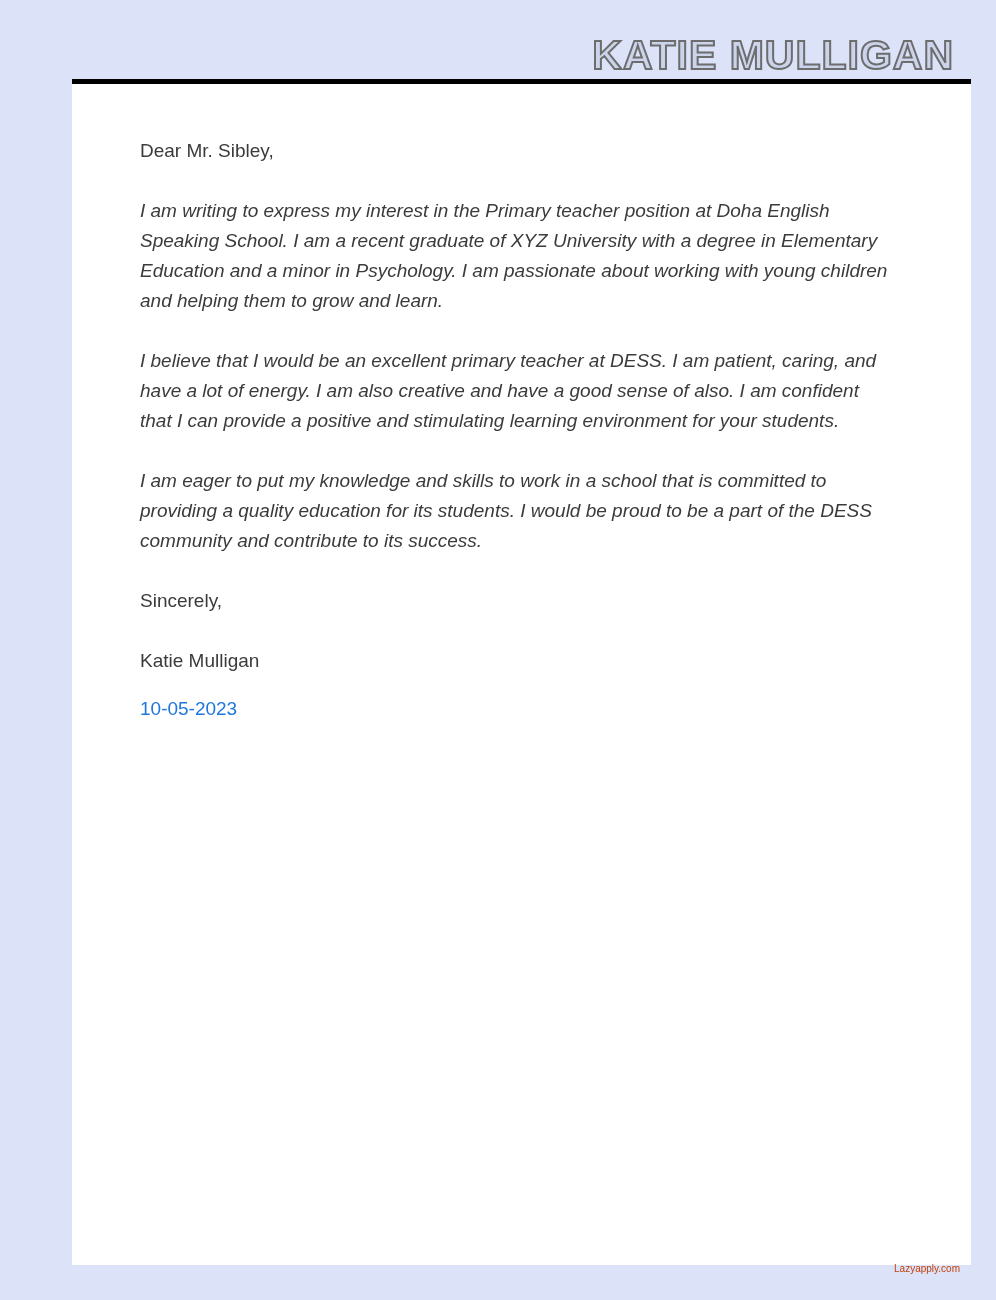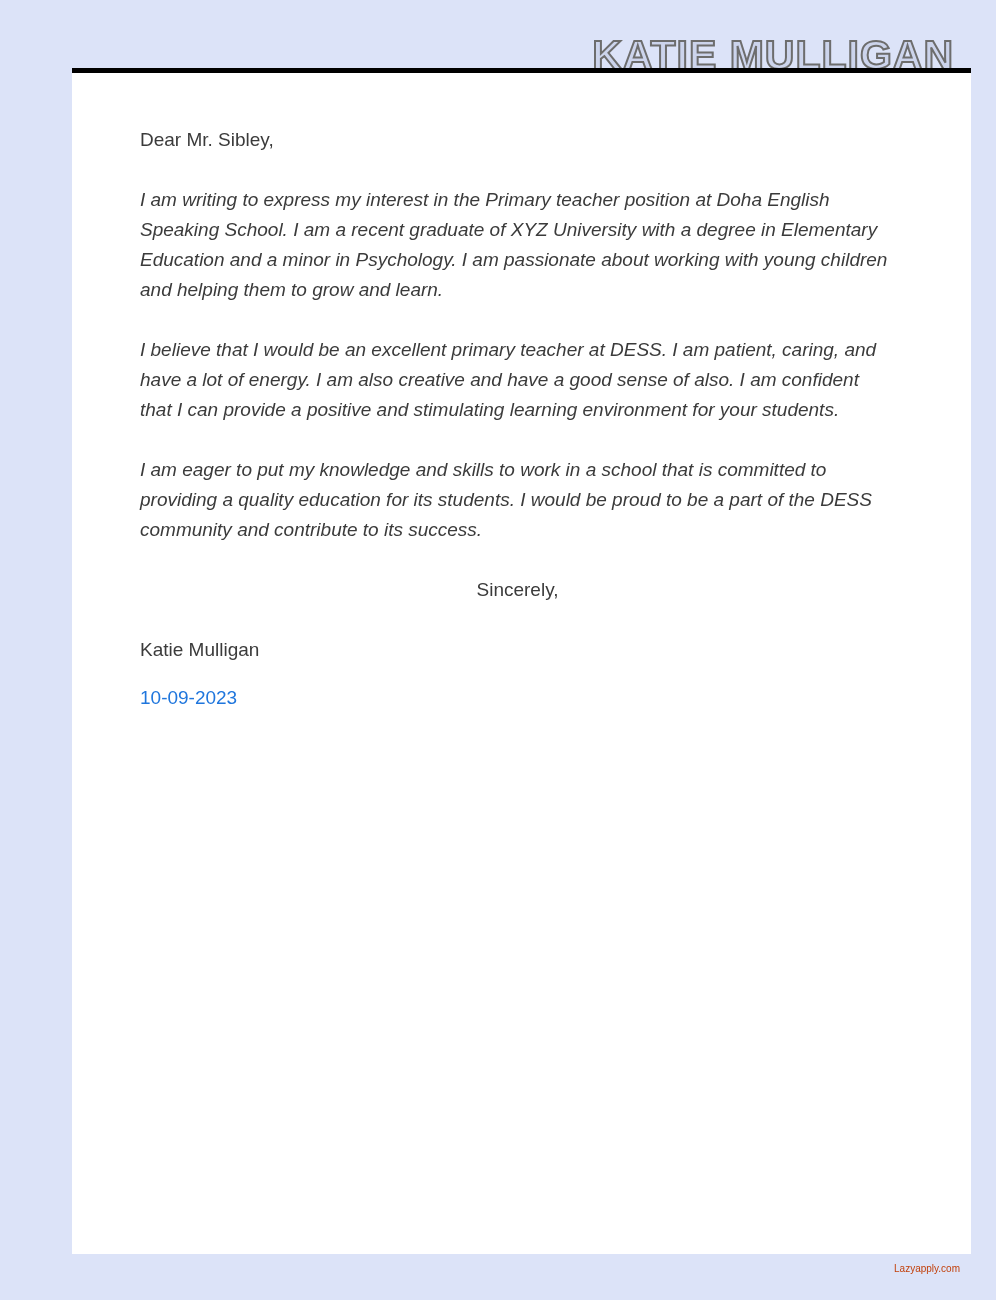--- a/index.html
+++ b/index.html
@@ -28,21 +28,21 @@
     -webkit-text-stroke: 2px #6d6d6d;
     text-stroke: 2px #6d6d6d;
     font-family: "Liberation Sans", sans-serif;
     white-space: nowrap;
   }
 
   
   .sheet {
     position: absolute;
     left: 48px;
-    top: 44px;
+    top: 55px;
     width: 899px;
     height: 1186px;
     background: #ffffff;
     border-top: 5px solid #000000;
   }
 
   .sheet-inner {
     padding: 36px 60px 0 52px;
   }
 
@@ -56,21 +56,20 @@
     margin-bottom: 30px;
   }
 
   .para {
     margin-bottom: 30px;
     font-style: italic;
   }
 
   .closing {
     margin-bottom: 30px;
-    text-align: center;
   }
 
   .signature {
     margin-bottom: 10px;
   }
 
   .date-link {
     font-size: 19px;
     line-height: 30px;
     color: #1f76dd;
@@ -101,18 +100,18 @@
 
     <p class="letter-text para">I believe that I would be an excellent primary teacher at DESS. I am patient, caring, and have a lot of energy. I am also creative and have a good sense of also. I am confident that I can provide a positive and stimulating learning environment for your students.</p>
 
     <p class="letter-text para">I am eager to put my knowledge and skills to work in a school that is committed to providing a quality education for its students. I would be proud to be a part of the DESS community and contribute to its success.</p>
 
 
     <p class="letter-text closing">Sincerely,</p>
 
     <p class="letter-text signature">Katie Mulligan</p>
 
-    <a class="date-link">10-09-2023</a>
+    <a class="date-link">10-05-2023</a>
 
   </div>
 </div>
 
 <div class="watermark">Lazyapply.com</div>
 
 </body></html>

